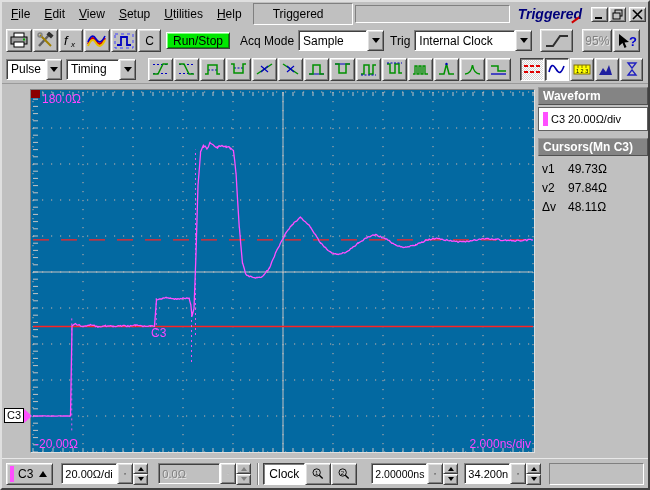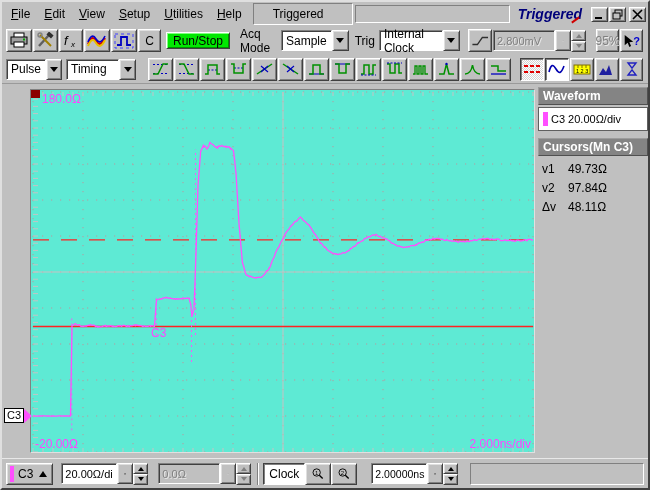--- a/index.html
+++ b/index.html
@@ -46,21 +46,21 @@
   .keypad-btn{width:16px;display:flex;align-items:center;justify-content:center;}
   .spin-arrows{width:15px;display:flex;flex-direction:column;}
   .spin-up,.spin-down{flex:1;display:flex;align-items:center;justify-content:center;padding:0;}
   .tri-up{width:0;height:0;border:3px solid transparent;border-bottom:4px solid #000;margin-bottom:2px;}
   .tri-down{width:0;height:0;border:3px solid transparent;border-top:4px solid #000;margin-top:2px;}
   .dis .tri-up{border-bottom-color:#808080}.dis .tri-down{border-top-color:#808080}
   .gap{width:8px;flex:0 0 auto;}
   .flex-spacer{flex:1 1 auto;}
   
   #main{position:absolute;left:0;top:82px;width:100%;height:374px;}
-  #plot-frame{position:absolute;left:28px;top:5px;width:505px;height:364px;background:#5eead4;
+  #plot-frame{position:absolute;left:28px;top:5px;width:505px;height:364px;background:#0369a1;
               border:1px solid;border-color:#808080 #e0e0e0 #e0e0e0 #808080;}
   #c3-marker{position:absolute;left:2px;top:324px;display:flex;align-items:center;cursor:pointer;}
   #c3-marker .box{background:#fff;border:1px solid #000;font-size:11px;padding:0 2px;color:#000;line-height:13px;}
   #c3-marker .arrow{width:0;height:0;border:7px solid transparent;border-left:8px solid #ff4fff;margin-left:0;}
   
   #right-panel{position:absolute;left:536px;top:3px;width:110px;height:371px;}
   .panel-header{background:#848484;color:#fff;font-weight:bold;font-size:12px;padding:1px 4px;margin-bottom:3px;
                 border:1px solid;border-color:#9c9c9c #505050 #505050 #9c9c9c;}
   #wave-entry{background:#fff;border:2px solid #fff;outline:1px solid #606060;display:flex;align-items:center;
               height:22px;margin:0 1px 8px 1px;padding:0 2px;}
@@ -179,40 +179,20 @@
       <span class="combo-arrow raised">
           <span class="arrow-down"></span>
         </span>
     </span>
     <span class="gap"></span>
     <button class="tbtn raised" style="width:33px">
       <svg width="26" height="16" viewBox="0 0 26 16">
           <path d="M2,13 L9,13 L16,3 L24,3" fill="none" stroke="#303030" stroke-width="2"></path>
         </svg>
     </button>
-    <span class="spin-group dis">
-      <span class="spin-field field disabled-field" style="width:62px">2.800mV</span>
-      <button class="keypad-btn raised">
-        <svg width="11" height="10" viewBox="0 0 11 10">
-            <rect x="0.5" y="0.5" width="10" height="9" fill="#fff" stroke="#808080"></rect>
-            <rect x="2" y="2" width="2" height="2" fill="#808080"></rect>
-            <rect x="5" y="2" width="2" height="2" fill="#808080"></rect>
-            <rect x="8" y="2" width="2" height="2" fill="#808080"></rect>
-            <rect x="2" y="6" width="7" height="2" fill="#808080"></rect>
-          </svg>
-      </button>
-      <span class="spin-arrows">
-        <button class="spin-up raised">
-            <span class="tri-up"></span>
-          </button>
-        <button class="spin-down raised">
-            <span class="tri-down"></span>
-          </button>
-      </span>
-    </span>
     <span class="gap"></span>
     <button class="tbtn raised disabled-field" style="width:30px">95%</button>
     <button class="tbtn raised" style="width:27px">
       <svg width="20" height="16" viewBox="0 0 20 16">
           <polygon points="2,1 2,13 5.5,10 7.5,15 9.5,14 7.5,9.5 12,9" fill="#000"></polygon>
           <text x="12" y="13" font-size="13" font-weight="bold" fill="#0000d0" font-family="Liberation Sans">?</text>
         </svg>
     </button>
   </div>
 
@@ -1736,16 +1716,36 @@
       <span class="spin-arrows">
         <button class="spin-up raised">
             <span class="tri-up"></span>
           </button>
         <button class="spin-down raised">
             <span class="tri-down"></span>
           </button>
       </span>
     </span>
     <span class="gap" style="width:4px"></span>
+    <span class="spin-group">
+      <span class="spin-field field" style="width:46px">34.200n</span>
+      <button class="keypad-btn raised">
+        <svg width="11" height="10" viewBox="0 0 11 10">
+            <rect x="0.5" y="0.5" width="10" height="9" fill="#fff" stroke="#000"></rect>
+            <rect x="2" y="2" width="2" height="2" fill="#000"></rect>
+            <rect x="5" y="2" width="2" height="2" fill="#000"></rect>
+            <rect x="8" y="2" width="2" height="2" fill="#000"></rect>
+            <rect x="2" y="6" width="7" height="2" fill="#000"></rect>
+          </svg>
+      </button>
+      <span class="spin-arrows">
+        <button class="spin-up raised">
+            <span class="tri-up"></span>
+          </button>
+        <button class="spin-down raised">
+            <span class="tri-down"></span>
+          </button>
+      </span>
+    </span>
     <span id="bb-status" class="sunken"></span>
   </div>
 
 </div>
 
 </body></html>

